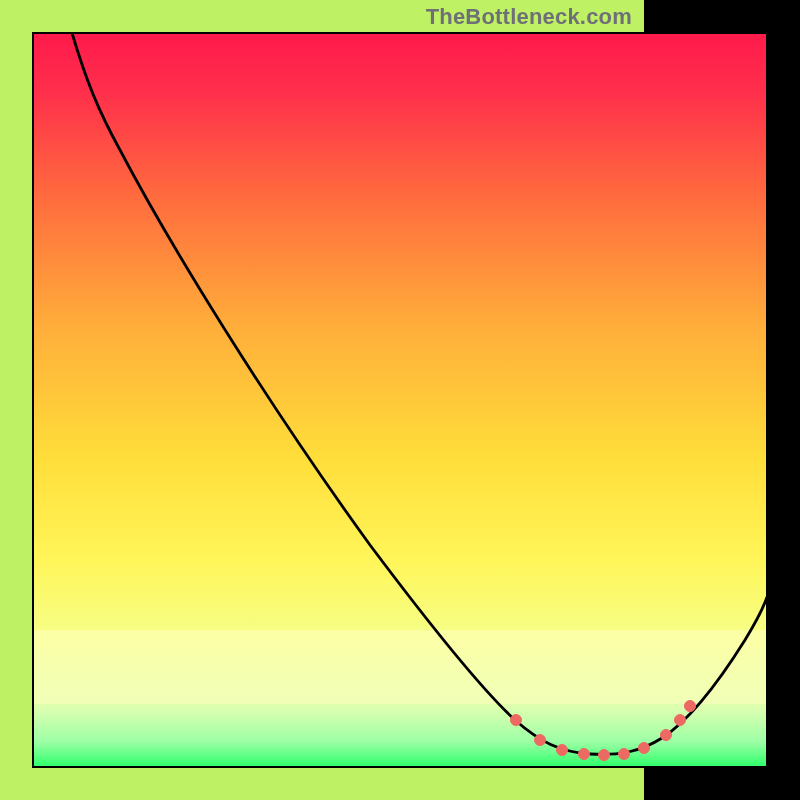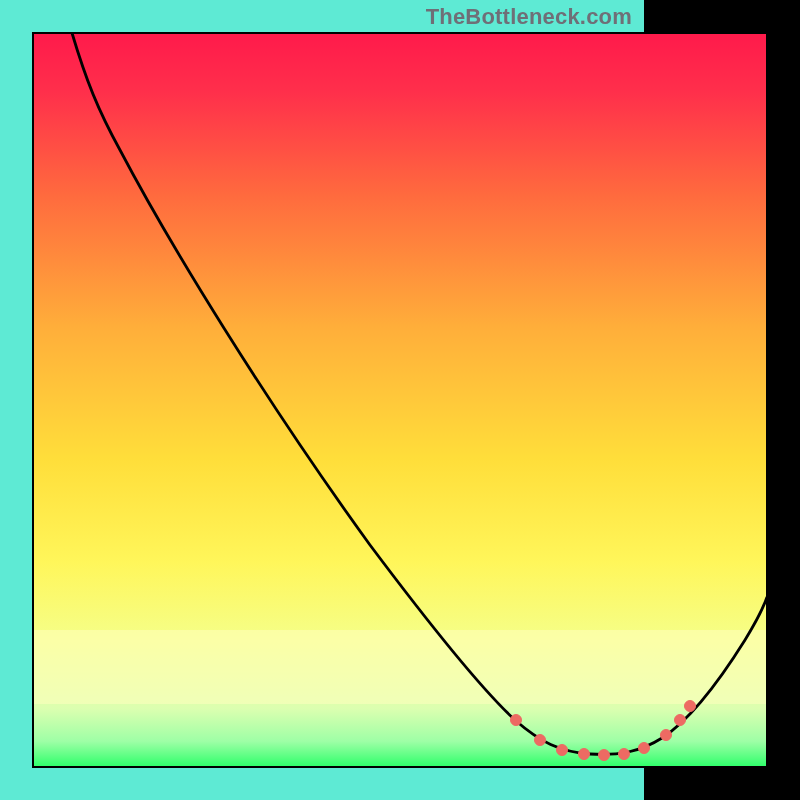--- a/index.html
+++ b/index.html
@@ -10,21 +10,21 @@
     background: #000;
     overflow: hidden;
     font-family: Arial, Helvetica, sans-serif;
   }
   .frame {
     position: absolute;
     left: 0;
     top: 0;
     width: 644px;
     height: 800px;
-    background: #5eead4;
+    background: #bef264;
   }
   .brand {
     position: absolute;
     top: 4px;
     right: 12px;
     color: #6f6f77;
     font-size: 22px;
     font-weight: 600;
     letter-spacing: 0.2px;
     z-index: 20;

